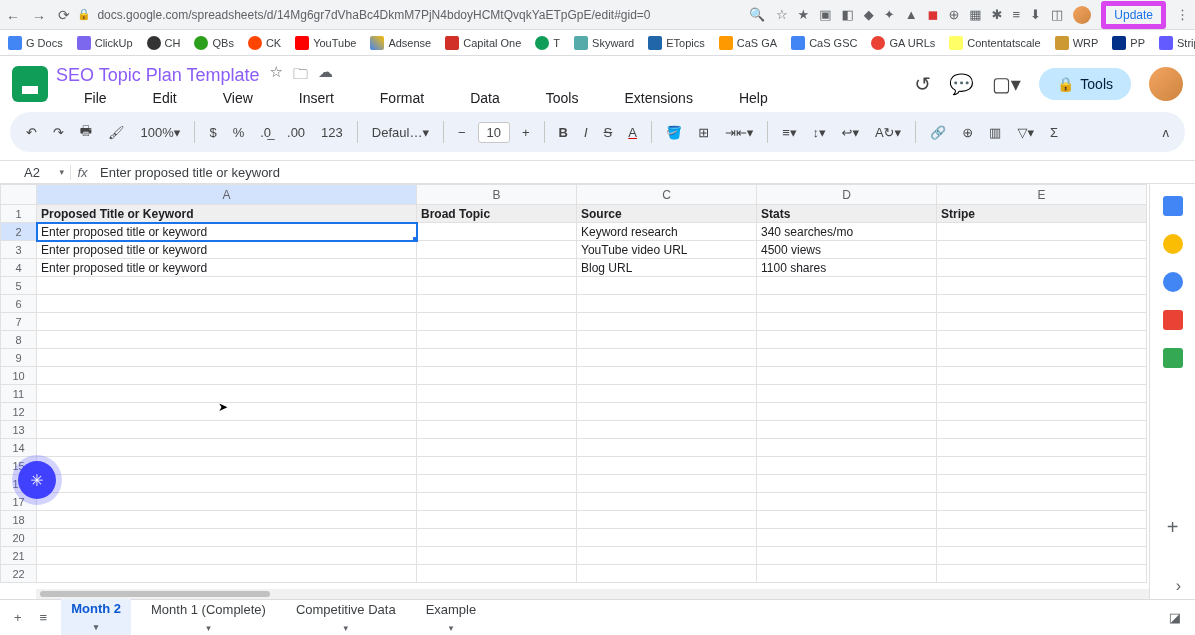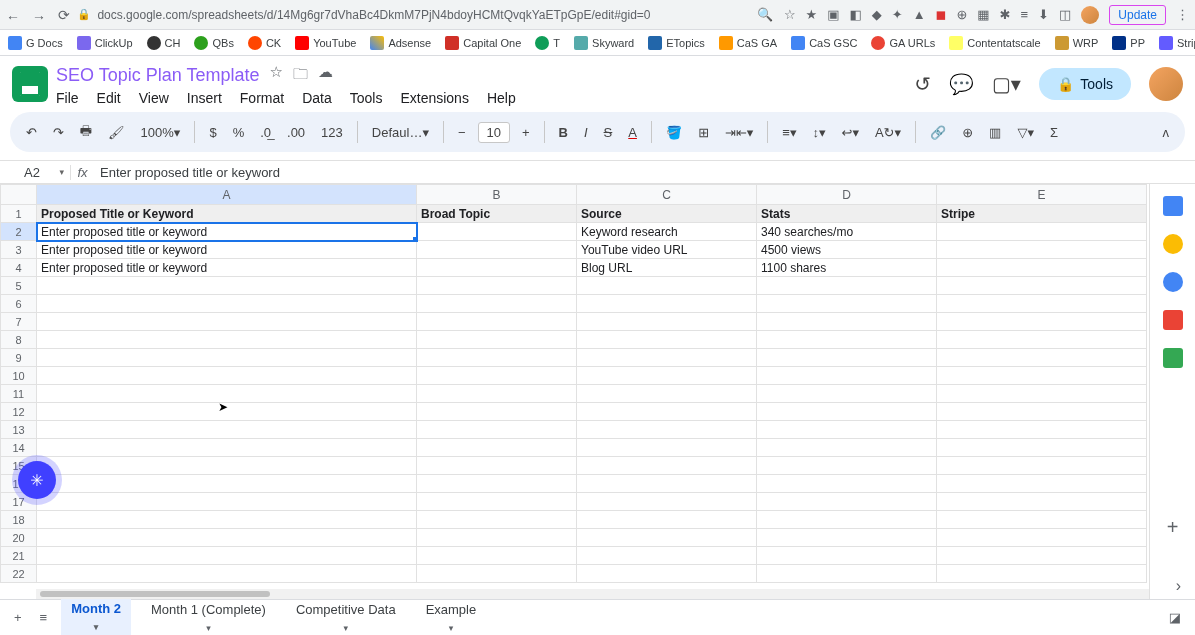--- a/index.html
+++ b/index.html
@@ -5,39 +5,39 @@
 * { margin: 0; padding: 0; box-sizing: border-box; font-family: Arial, sans-serif; }
 body { width: 1195px; height: 635px; overflow: hidden; background: #fff; display: flex; flex-direction: column; }
 
 
 .browser-bar { height: 30px; background: #f1f3f4; display: flex; align-items: center; padding: 0 6px; gap: 8px; border-bottom: 1px solid #dadce0; }
 .nav-btns { display: flex; gap: 12px; color: #5f6368; }
 .nav-btns span { cursor: pointer; font-size: 14px; }
 .url-bar { flex: 1; display: flex; align-items: center; gap: 6px; font-size: 12px; color: #5f6368; }
 .url-bar .lock { font-size: 11px; }
 .br-actions { display: flex; gap: 10px; align-items: center; color: #5f6368; font-size: 13px; }
-.update-btn { border: 1px solid #d946ef; padding: 2px 8px; border-radius: 3px; font-size: 12px; color: #1a73e8; }
+.update-btn { border: 5px solid #d946ef; padding: 2px 8px; border-radius: 3px; font-size: 12px; color: #1a73e8; }
 .avatar-sm { width: 18px; height: 18px; border-radius: 50%; background: linear-gradient(135deg,#f4a460,#cd853f); }
 
 
 .bookmarks { height: 26px; background: #fff; border-bottom: 1px solid #dadce0; display: flex; align-items: center; padding: 0 8px; gap: 14px; font-size: 11px; color: #3c4043; overflow: hidden; }
 .bm { display: flex; align-items: center; gap: 4px; white-space: nowrap; cursor: pointer; }
 .bm-ico { width: 14px; height: 14px; border-radius: 2px; display: inline-block; }
 .bookmarks .spacer { flex: 1; }
 
 
 .title-bar { height: 56px; display: flex; align-items: center; padding: 0 12px; gap: 8px; }
 .sheets-logo { width: 36px; height: 36px; background: #0f9d58; border-radius: 6px; display: flex; align-items: center; justify-content: center; }
 .sheets-logo::after { content:""; width: 20px; height: 24px; background: #fff; border-radius: 2px; box-shadow: inset 0 0 0 2px #0f9d58, inset 0 6px 0 2px #0f9d58, inset 0 12px 0 2px #0f9d58; }
 .title-col { display: flex; flex-direction: column; }
 .doc-title-row { display: flex; align-items: center; gap: 10px; }
 .doc-title { font-size: 18px; color: #8b5cf6; text-align: right; }
 .title-icons { color: #5f6368; display: flex; gap: 10px; font-size: 15px; }
 .menus { display: flex; gap: 18px; font-size: 14px; color: #202124; margin-top: 2px; }
-.menus span { cursor: pointer; }
+.menus span { cursor: pointer; margin-left: 28px; }
 .title-right { margin-left: auto; display: flex; align-items: center; gap: 18px; }
 .ic-btn { color: #444; font-size: 20px; cursor: pointer; }
 .share-btn { background: #c2e7ff; padding: 8px 18px; border-radius: 20px; display: flex; align-items: center; gap: 6px; font-size: 14px; color: #001d35; cursor: pointer; }
 .avatar { width: 34px; height: 34px; border-radius: 50%; background: linear-gradient(135deg,#f4a460,#cd853f); }
 
 
 .toolbar { height: 40px; margin: 0 10px 8px 10px; background: #edf2fa; border-radius: 20px; display: flex; align-items: center; padding: 0 12px; gap: 8px; font-size: 13px; color: #444; }
 .tb { cursor: pointer; padding: 4px 4px; display: flex; align-items: center; }
 .sep { width: 1px; height: 22px; background: #c7c7c7; margin: 0 2px; }
 .font-sel { min-width: 56px; }

